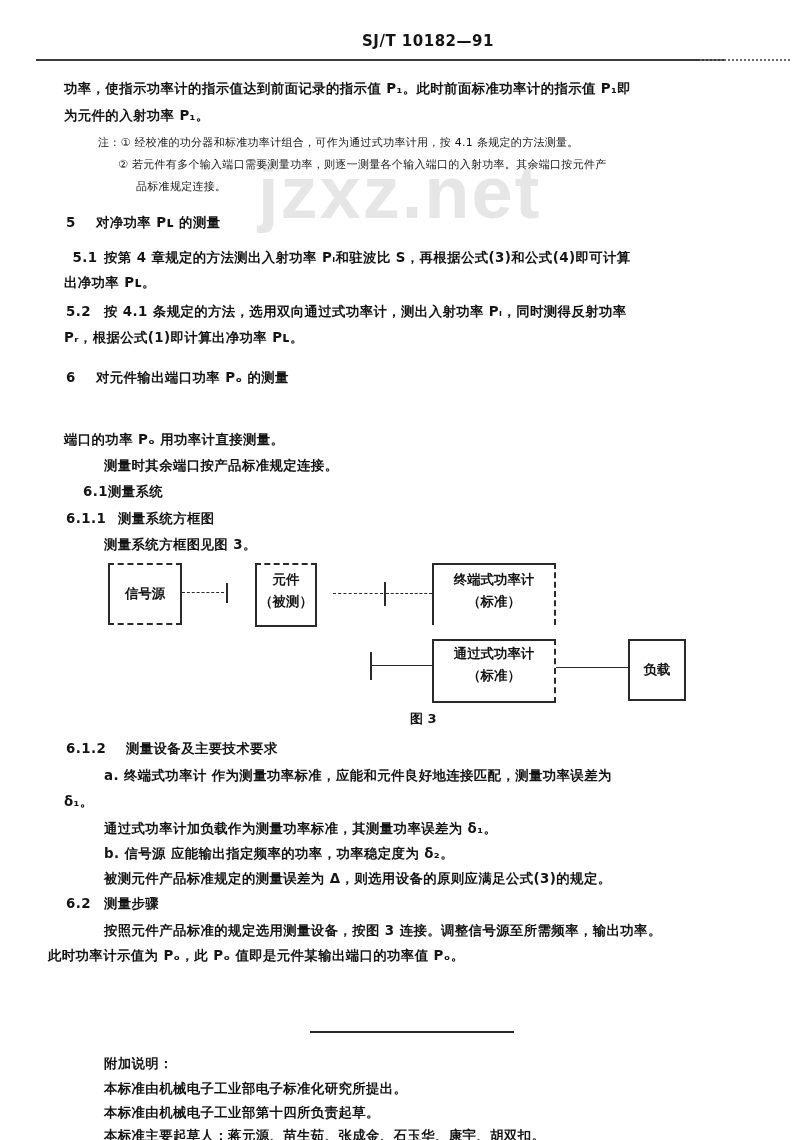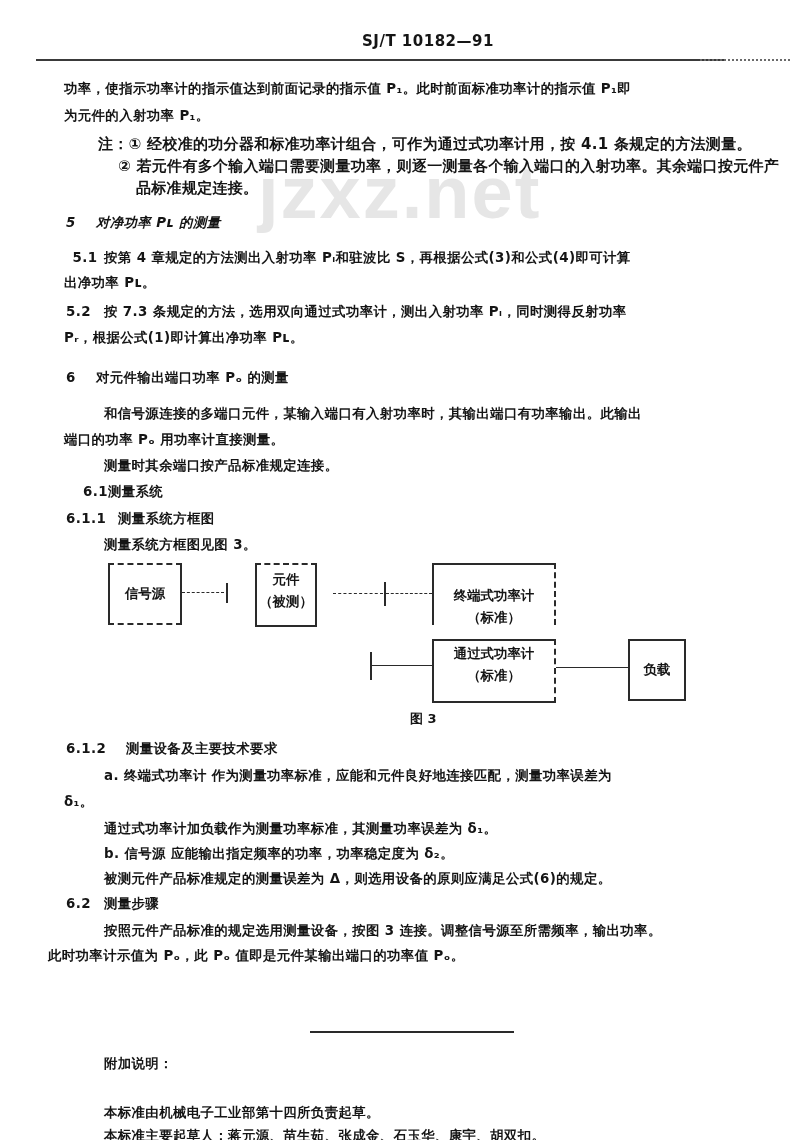--- a/index.html
+++ b/index.html
@@ -7,21 +7,21 @@
     width: 800px; height: 1140px; position: relative; overflow: hidden;
     font-family: "DejaVu Sans", "Liberation Sans", sans-serif;
     color: #151515;
   }
   .page { position: absolute; left: 0; top: 0; width: 800px; height: 1140px; }
   .abs { position: absolute; white-space: nowrap; padding-left: 28px; }
   .header-code { left: 0; width: 800px; top: 32px; text-align: center; font-size: 15px; font-weight: bold; letter-spacing: 0.5px; }
   .header-rule { left: 36px; top: 59px; width: 660px; height: 2px; background: #3a3a3a; }
   .header-rule-tail { left: 700px; top: 59px; width: 62px; height: 1px; border-top: 2px dotted #6a6a6a; }
   .p { font-size: 13.4px; font-weight: bold; letter-spacing: 0.4px; }
-  .note { font-size: 15px; font-weight: bold; letter-spacing: 0.3px; }
+  .note { font-size: 11px; font-weight: normal; letter-spacing: 0.3px; }
   .h { font-size: 13.4px; font-weight: bold; letter-spacing: 0.4px; }
   .h .num { display: inline-block; min-width: 30px; }
   .h .num-wide { display: inline-block; min-width: 44px; }
   .watermark {
     left: 230px; top: 150px; font-size: 74px; font-weight: bold;
     color: #e6e6e6; letter-spacing: 2px; z-index: 0;
     font-family: "Liberation Sans", sans-serif;
   }
   .fg { z-index: 1; }
   
@@ -43,36 +43,35 @@
   <div class="abs header-rule"></div>
   <div class="abs header-rule-tail"></div>
 
   <div class="abs p fg" style="left:36px; top:80px;">功率，使指示功率计的指示值达到前面记录的指示值 P₁。此时前面标准功率计的指示值 P₁即</div>
   <div class="abs p fg" style="left:36px; top:107px;">为元件的入射功率 P₁。</div>
 
   <div class="abs note fg" style="left:70px; top:135px;">注：① 经校准的功分器和标准功率计组合，可作为通过式功率计用，按 4.1 条规定的方法测量。</div>
   <div class="abs note fg" style="left:90px; top:157px;">② 若元件有多个输入端口需要测量功率，则逐一测量各个输入端口的入射功率。其余端口按元件产</div>
   <div class="abs note fg" style="left:108px; top:179px;">品标准规定连接。</div>
 
-  <div class="abs h fg" style="left:38px; top:214px;font-style:italic;">
+  <div class="abs h fg" style="left:38px; top:214px;">
     <span class="num">5</span><span>对净功率 Pʟ 的测量</span>
   </div>
   <div class="abs p fg" style="left:38px; top:249px;text-align:center;">
     <span class="num" style="display:inline-block; min-width:38px;">5.1</span><span>按第 4 章规定的方法测出入射功率 Pᵢ和驻波比 S，再根据公式(3)和公式(4)即可计算</span>
   </div>
   <div class="abs p fg" style="left:36px; top:274px;">出净功率 Pʟ。</div>
   <div class="abs p fg" style="left:38px; top:303px;">
-    <span class="num" style="display:inline-block; min-width:38px;">5.2</span><span>按 7.3 条规定的方法，选用双向通过式功率计，测出入射功率 Pᵢ，同时测得反射功率</span>
+    <span class="num" style="display:inline-block; min-width:38px;">5.2</span><span>按 4.1 条规定的方法，选用双向通过式功率计，测出入射功率 Pᵢ，同时测得反射功率</span>
   </div>
   <div class="abs p fg" style="left:36px; top:329px;">Pᵣ，根据公式(1)即计算出净功率 Pʟ。</div>
 
   <div class="abs h fg" style="left:38px; top:369px;">
     <span class="num">6</span><span>对元件输出端口功率 Pₒ 的测量</span>
   </div>
-  <div class="abs p fg" style="left:76px; top:405px;">和信号源连接的多端口元件，某输入端口有入射功率时，其输出端口有功率输出。此输出</div>
   <div class="abs p fg" style="left:36px; top:431px;">端口的功率 Pₒ 用功率计直接测量。</div>
   <div class="abs p fg" style="left:76px; top:457px;">测量时其余端口按产品标准规定连接。</div>
 
   <div class="abs h fg" style="left:42px; top:483px;text-align:right;">
     <span class="num-wide" style="min-width:38px;">6.1</span><span>测量系统</span>
   </div>
   <div class="abs h fg" style="left:38px; top:510px;">
     <span class="num-wide" style="min-width:52px;">6.1.1</span><span>测量系统方框图</span>
   </div>
   <div class="abs p fg" style="left:76px; top:536px;">测量系统方框图见图 3。</div>
@@ -86,21 +85,21 @@
 
     <div class="box" style="left:255px; top:563px; width:58px; height:56px; padding-top:4px; border-style:dashed solid solid solid;">
       <div>元件</div>
       <div>（被测）</div>
     </div>
     <div class="line dash" style="left:333px; top:593px; width:50px;"></div>
     <div class="tick" style="left:384px; top:582px; height:24px;"></div>
     <div class="line dash" style="left:386px; top:593px; width:46px;"></div>
 
     <div class="box" style="left:432px; top:563px; width:120px; height:60px; padding-top:0; border-bottom:none; border-right-style:dashed;">
-      <div style="padding-top:20px;">终端式功率计</div>
+      <div style="padding-top:4px;">终端式功率计</div>
       <div>（标准）</div>
     </div>
 
     <div class="tick" style="left:370px; top:652px; height:28px;"></div>
     <div class="line" style="left:372px; top:665px; width:60px;"></div>
     <div class="box" style="left:432px; top:639px; width:120px; height:58px; padding-top:2px; border-right-style:dashed;">
       <div>通过式功率计</div>
       <div>（标准）</div>
     </div>
     <div class="line" style="left:556px; top:667px; width:72px;"></div>
@@ -111,27 +110,28 @@
     <div class="abs fig-caption" style="left:382px; top:710px;">图 3</div>
   </div>
 
   <div class="abs h fg" style="left:38px; top:740px;">
     <span class="num-wide" style="min-width:60px;">6.1.2</span><span>测量设备及主要技术要求</span>
   </div>
   <div class="abs p fg" style="left:76px; top:767px;">a.   终端式功率计   作为测量功率标准，应能和元件良好地连接匹配，测量功率误差为</div>
   <div class="abs p fg" style="left:36px; top:793px;">δ₁。</div>
   <div class="abs p fg" style="left:76px; top:820px;">通过式功率计加负载作为测量功率标准，其测量功率误差为 δ₁。</div>
   <div class="abs p fg" style="left:76px; top:845px;">b.   信号源   应能输出指定频率的功率，功率稳定度为 δ₂。</div>
-  <div class="abs p fg" style="left:76px; top:870px;">被测元件产品标准规定的测量误差为 Δ，则选用设备的原则应满足公式(6)的规定。</div>
+  <div class="abs p fg" style="left:76px; top:870px;">被测元件产品标准规定的测量误差为 Δ，则选用设备的原则应满足公式(3)的规定。</div>
 
   <div class="abs h fg" style="left:38px; top:895px;">
     <span class="num-wide" style="min-width:38px;">6.2</span><span>测量步骤</span>
   </div>
   <div class="abs p fg" style="left:76px; top:922px;">按照元件产品标准的规定选用测量设备，按图 3 连接。调整信号源至所需频率，输出功率。</div>
   <div class="abs p fg" style="left:20px; top:947px;">此时功率计示值为 Pₒ，此 Pₒ 值即是元件某输出端口的功率值 Pₒ。</div>
 
   <div class="abs divider"></div>
 
   <div class="abs p fg" style="left:76px; top:1055px;">附加说明：</div>
+  <div class="abs p fg" style="left:76px; top:1080px;">本标准由机械电子工业部电子标准化研究所提出。</div>
   <div class="abs p fg" style="left:76px; top:1104px;">本标准由机械电子工业部第十四所负责起草。</div>
   <div class="abs p fg" style="left:76px; top:1128px; top:1127px;">本标准主要起草人：蒋元源、苗生茹、张成金、石玉华、康宇、胡双扣。</div>
 
 </div>
 
 </body></html>

